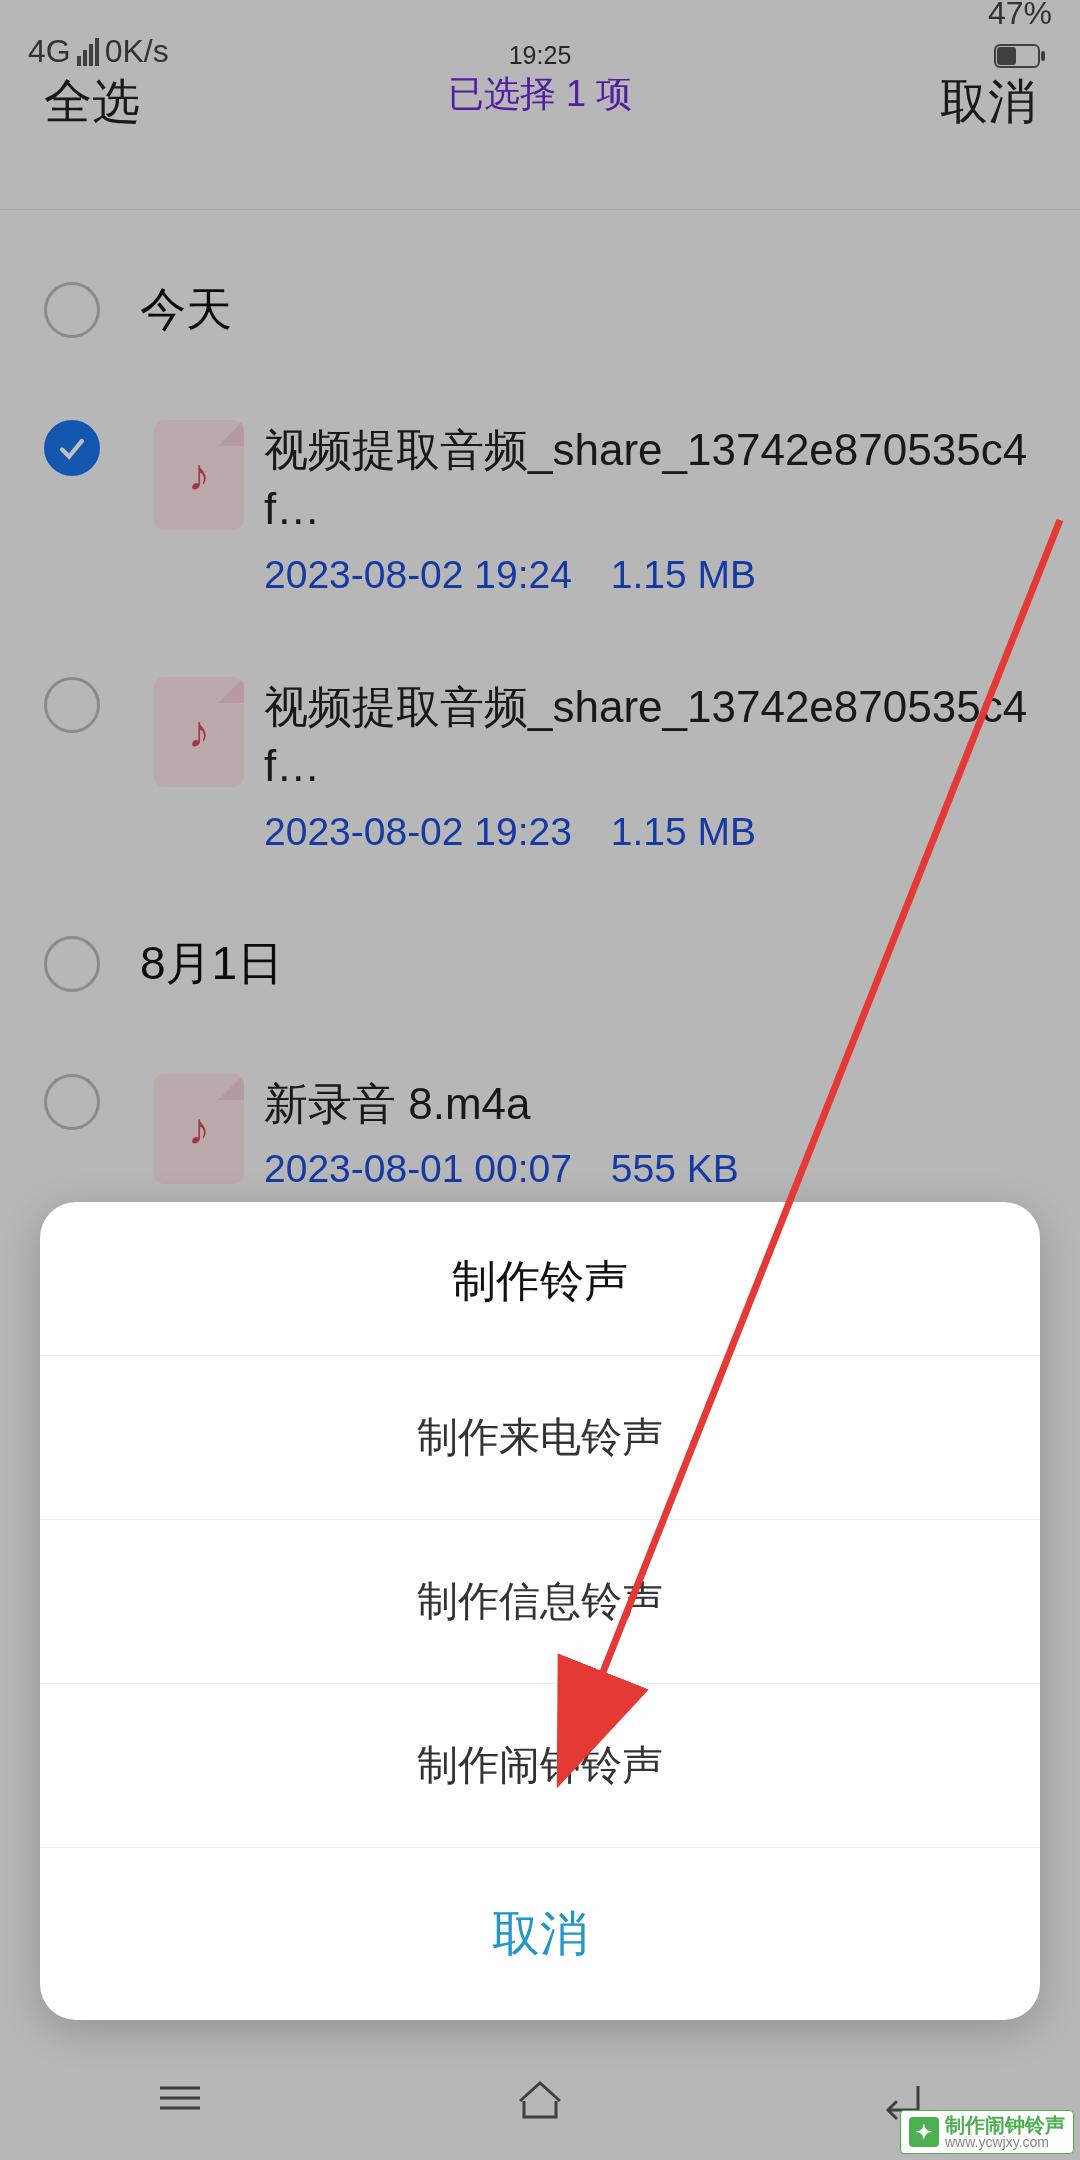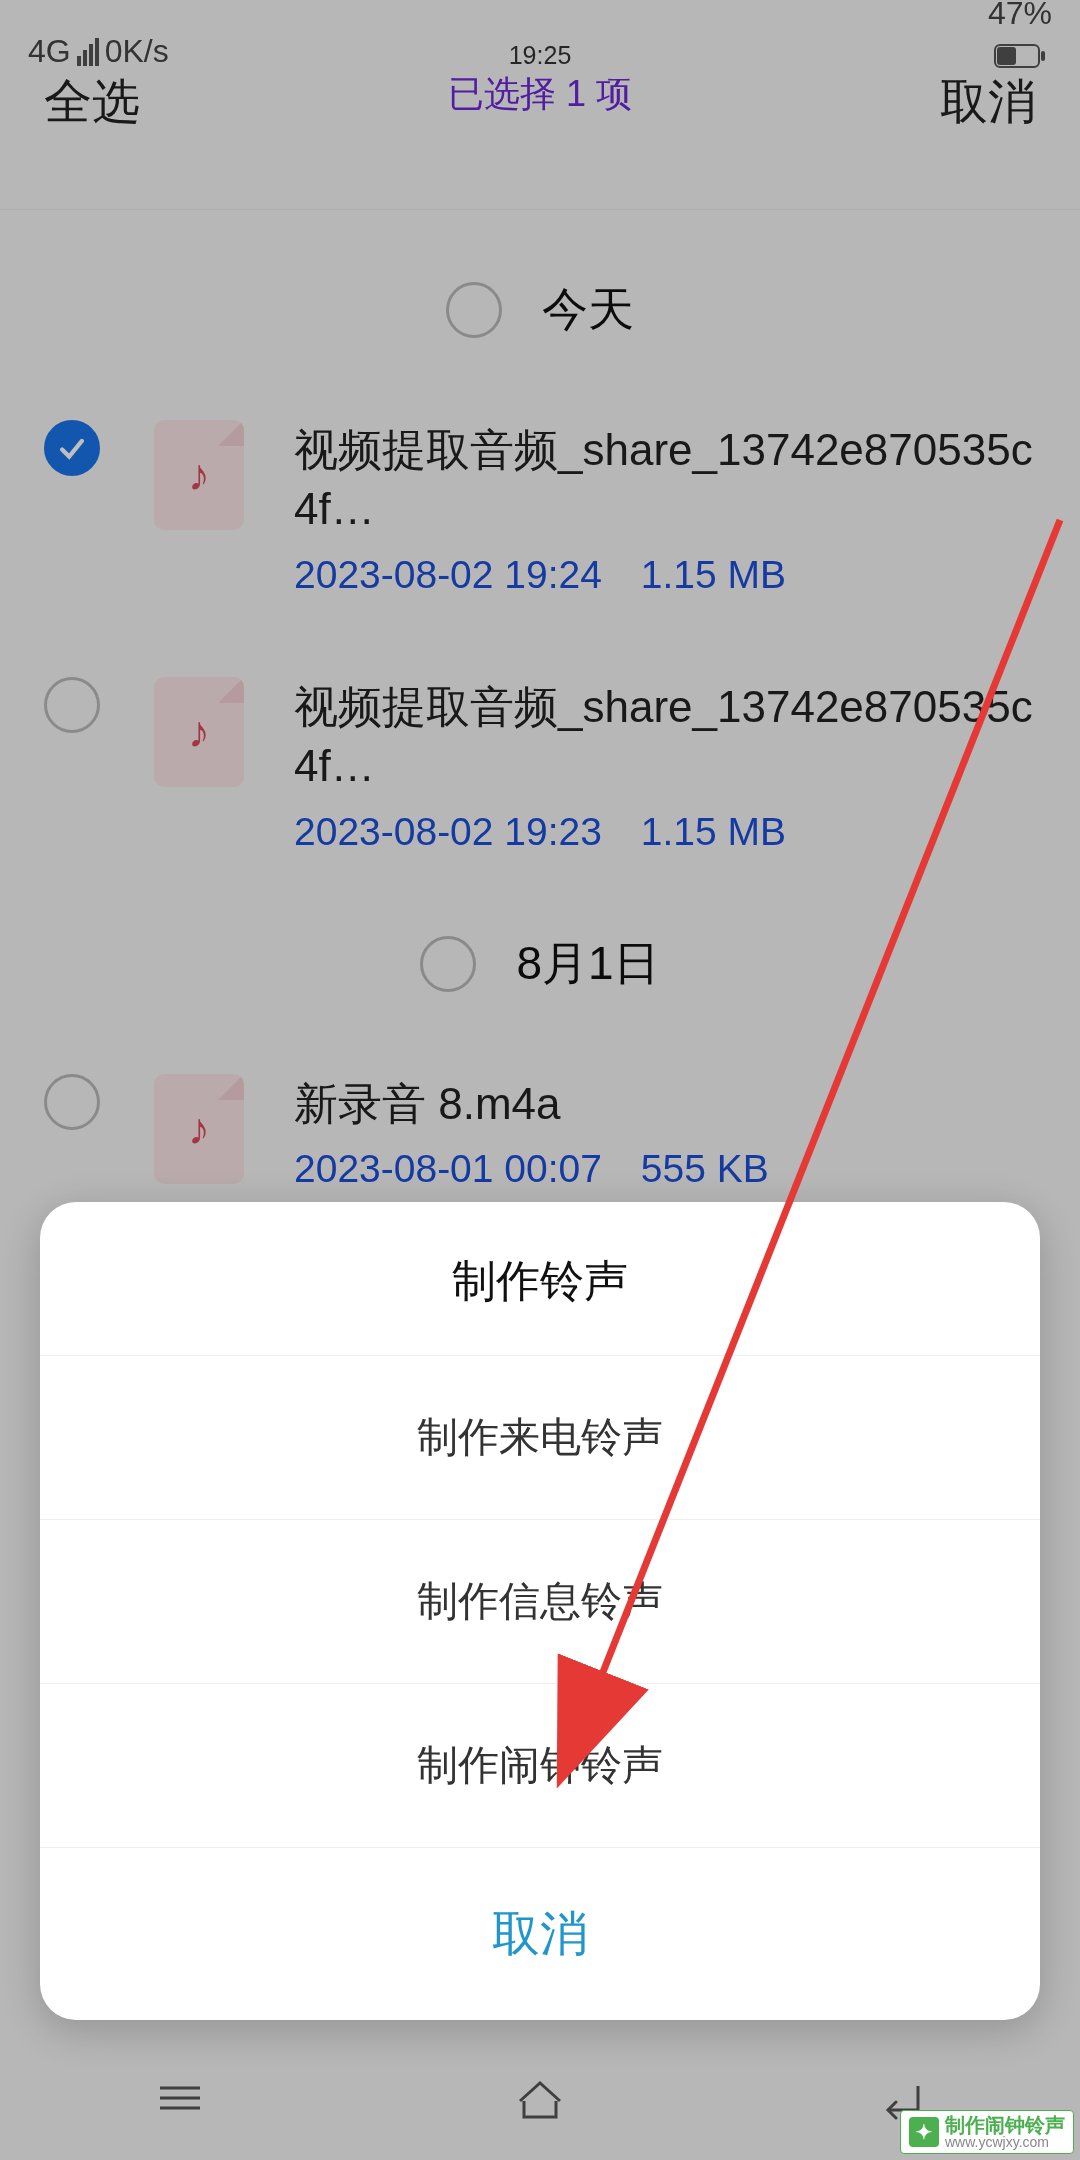--- a/index.html
+++ b/index.html
@@ -19,34 +19,34 @@
   .wifi-icon svg, .bell-icon svg, .bat-icon svg { display:block; }
   
   
   .header { height: 140px; display: flex; align-items: flex-start; justify-content: space-between; padding: 0 44px; border-bottom: 1px solid #e4e4e4; }
   .header .title { font-size: 36px; color: #6d28d9; font-weight: 400; }
   .header .left, .header .right { font-size: 48px; color: #222; }
   
   
   .list { padding-top: 30px; }
   .section-row, .file-row { display: flex; align-items: center; padding: 0 44px; }
-  .section-row { height: 140px; justify-content: center; }
+  .section-row { height: 140px; }
   .file-row { padding-top: 40px; padding-bottom: 40px; align-items: flex-start; }
   
   .check { width: 56px; height: 56px; border-radius: 50%; border: 3px solid #b9b9b9; flex-shrink: 0; display:flex; align-items:center; justify-content:center; }
   .check.checked { background:#1a73e8; border-color:#1a73e8; }
   .check.checked svg { stroke:#fff; }
   
   .section-label { font-size: 46px; color:#111; margin-left: 40px; font-weight:500; }
   
   .file-icon { width: 90px; height: 110px; background:#f9e3e5; border-radius: 10px; margin-left: 54px; flex-shrink:0; position:relative; display:flex; align-items:center; justify-content:center; }
   .file-icon::after { content:""; position:absolute; top:0; right:0; width:26px; height:26px; background:linear-gradient(135deg, transparent 48%, #f2cfd2 52%); border-top-right-radius:10px; }
   .music-note { color:#d94a5a; font-size:44px; }
   
-  .file-text { margin-left: 50px; flex:1; min-width:0; }
+  .file-text { margin-left: 20px; flex:1; min-width:0; }
   .file-name { font-size: 44px; color:#222; line-height:1.35; word-break: break-all; overflow:hidden; display:-webkit-box; -webkit-line-clamp:2; -webkit-box-orient:vertical; }
   .file-meta { font-size: 39px; color:#1d4ed8; margin-top: 14px; }
   .file-meta .size { margin-left: 28px; }
   
   
   .sheet { position:absolute; left:40px; right:40px; bottom:140px; background:#fff; border-radius:36px; z-index:100; box-shadow:0 10px 40px rgba(0,0,0,0.2); overflow:hidden; }
   .sheet-title { text-align:center; font-size:44px; color:#111; padding:50px 0 44px; font-weight:500; }
   .sheet-item { text-align:center; font-size:41px; color:#333; padding:54px 0; border-top:1px solid #efefef; }
   .sheet-cancel { text-align:center; font-size:48px; color:#2196c9; padding:54px 0; border-top:1px solid #efefef; }
   

